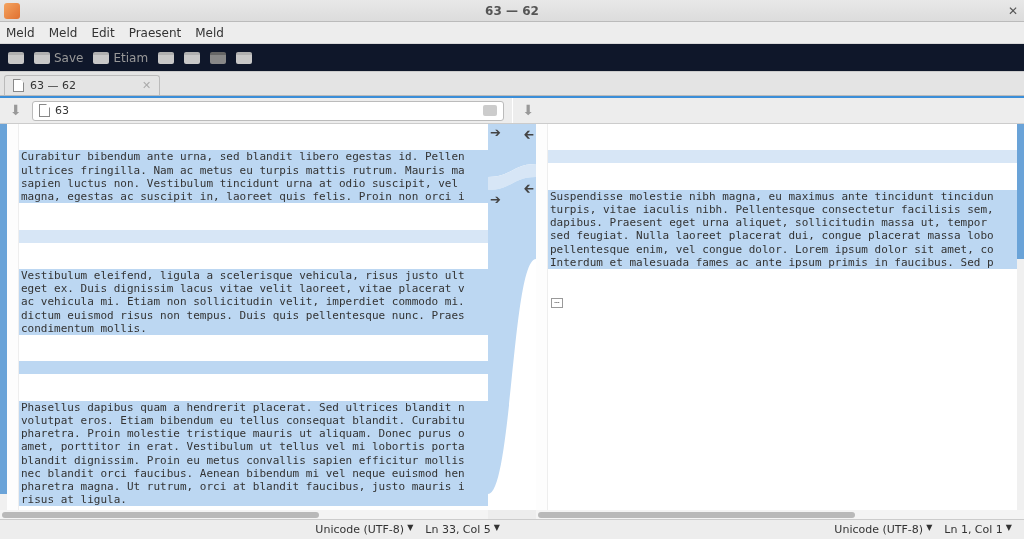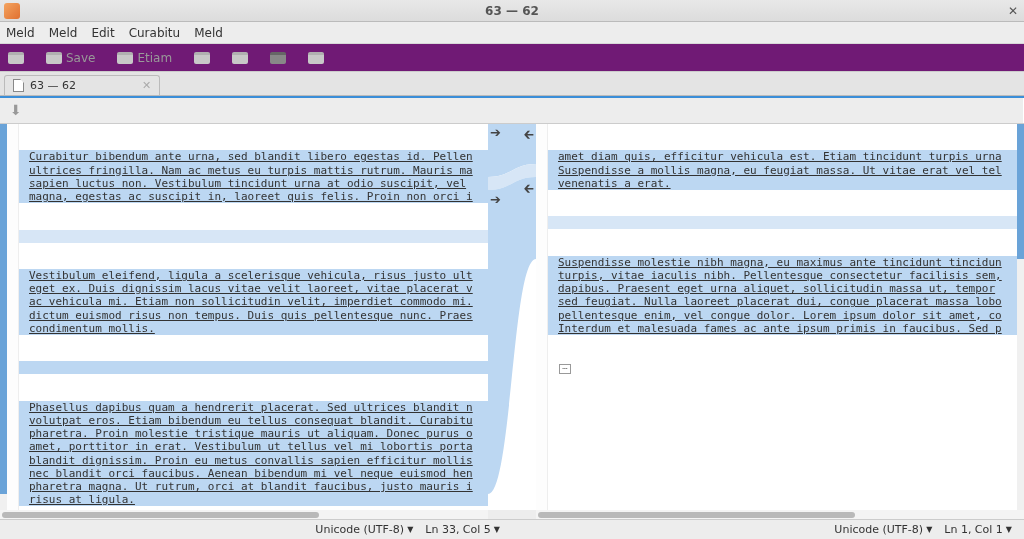--- a/index.html
+++ b/index.html
@@ -31,25 +31,25 @@
   background: #ededed;
   display: flex;
   align-items: center;
   padding: 8px 6px;
   gap: 14px;
   border-bottom: 1px solid #d8d8d8;
 }
 .menubar span { cursor: pointer; }
 .toolbar {
   height: 28px;
-  background: #701a75;
+  background: #0f172a;
   display: flex;
   align-items: center;
   padding: 0 8px;
-  gap: 22px;
+  gap: 10px;
   border-bottom: 1px solid #ccc;
 }
 .tb-btn { display: flex; align-items: center; gap: 4px; color: #999; cursor: pointer; }
 .tb-icon { width: 16px; height: 12px; background: #c8c8c8; border-radius: 2px; border-top: 3px solid #b0b0b0; }
 .tabbar {
   height: 24px;
   background: #e4e4e4;
   border-bottom: 1px solid #bbb;
   display: flex;
   align-items: flex-end;
@@ -118,35 +118,35 @@
   flex: 1;
   font-family: "DejaVu Sans Mono", monospace;
   font-size: 11px;
   line-height: 13.2px;
   position: relative;
   overflow: hidden;
   white-space: pre;
 }
 .center-gutter { width: 48px; background: #fff; position: relative; }
 .link-arrow { position:absolute; color:#444; font-size:13px; z-index:3;}
-.para { position: relative; padding-left: 10px; text-decoration: underline; }
+.para { position: relative; padding-left: 2px; }
 .chg { background: #bcd7f2; }
 .chg.light { background: #d7e6f6; }
 .fold-btn { display:inline-block; width:12px; height:10px; border:1px solid #999; font-size:8px; line-height:8px; text-align:center; background:#fff; color:#666; margin-left:1px; margin-top:2px;}
 .center-svg { position:absolute; inset:0; }
 .right-text-wrap { position:relative; }
 .statusbar {
   height: 20px;
   border-top: 1px solid #ccc;
   display: flex;
   font-size: 11px;
   background: #ededed;
 }
 .status-half { flex:1; display:flex; align-items:center; justify-content:flex-end; gap:12px; padding:0 12px 0 0;}
-.drop { display:flex; align-items:center; gap:3px;}
+.drop { display:flex; gap:3px;}
 .caret { font-size:8px; }
 .hscroll {
   height: 9px;
   display: flex;
 }
 .hscroll .track { flex:1; background:#f4f4f4; display:flex; align-items:center;}
 .hscroll .thumb { height:6px; background:#b9b9b9; border-radius:3px; margin-left:2px;}
 </style>
 </head>
 <body>
@@ -154,21 +154,21 @@
 <div class="titlebar">
   <div class="logo"></div>
   <div class="title">63 — 62</div>
   <div class="close">✕</div>
 </div>
 
 <div class="menubar">
   <span>Meld</span>
   <span>Meld</span>
   <span>Edit</span>
-  <span>Curabitu</span>
+  <span>Praesent</span>
   <span>Meld</span>
 </div>
 
 <div class="toolbar">
   <div class="tb-btn">
       <span class="tb-icon"></span>
     </div>
   <div class="tb-btn">
       <span class="tb-icon"></span>
       <span>Save</span>
@@ -194,20 +194,28 @@
 <div class="tabbar">
   <div class="tab">
     <span class="doc-icon"></span>
     <span>63 — 62</span>
     <span class="close">✕</span>
   </div>
 </div>
 <div class="blueline"></div>
 
 <div class="filebar">
+  <div class="file-half">
+    <span class="save-icon"></span>
+    <div class="file-field">
+      <span class="doc-icon"></span>
+      <span>63</span>
+      <span class="open"></span>
+    </div>
+  </div>
   <div class="file-half">
     <span class="save-icon"></span>
   </div>
 </div>
 
 <div class="diff-area">
   <div class="gutter-out">
     <div class="m1" style="top:0;height:370px"></div>
   </div>
   <div class="pane">
@@ -249,23 +257,20 @@
     <svg class="center-svg" viewBox="0 0 48 380" preserveAspectRatio="none">
       <path d="M0,0 C24,0 24,0 48,0 L48,40 C24,40 24,53 0,53 Z" fill="#bcd7f2"></path>
       <path d="M0,53 C24,53 24,40 48,40 L48,53 C24,53 24,66 0,66 Z" fill="#d7e6f6"></path>
       <path d="M0,66 C24,66 24,53 48,53 L48,135 C24,135 24,370 0,370 Z" fill="#bcd7f2"></path>
     </svg>
   </div>
 
   <div class="pane right-text-wrap">
     <div class="ln-gutter"></div>
     <div class="text-col">
-      <div class="para chg">amet diam quis, efficitur vehicula est. Etiam tincidunt turpis urna
-Suspendisse a mollis magna, eu feugiat massa. Ut vitae erat vel tel
-venenatis a erat.</div>
       <div class="para chg light" style="height:13px"></div>
       <div class="para chg">Suspendisse molestie nibh magna, eu maximus ante tincidunt tincidun
 turpis, vitae iaculis nibh. Pellentesque consectetur facilisis sem,
 dapibus. Praesent eget urna aliquet, sollicitudin massa ut, tempor
 sed feugiat. Nulla laoreet placerat dui, congue placerat massa lobo
 pellentesque enim, vel congue dolor. Lorem ipsum dolor sit amet, co
 Interdum et malesuada fames ac ante ipsum primis in faucibus. Sed p</div>
       <div class="para"><span class="fold-btn">⋯</span></div>
     </div>
   </div>

